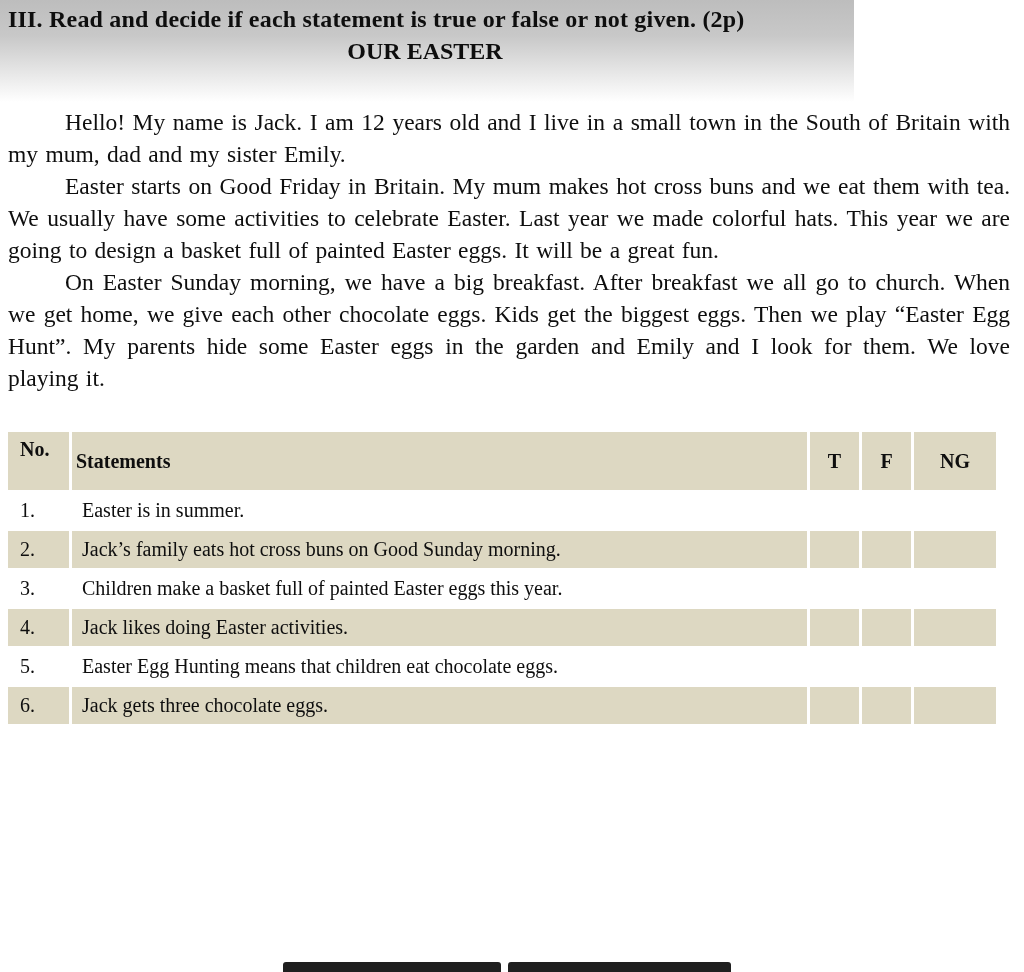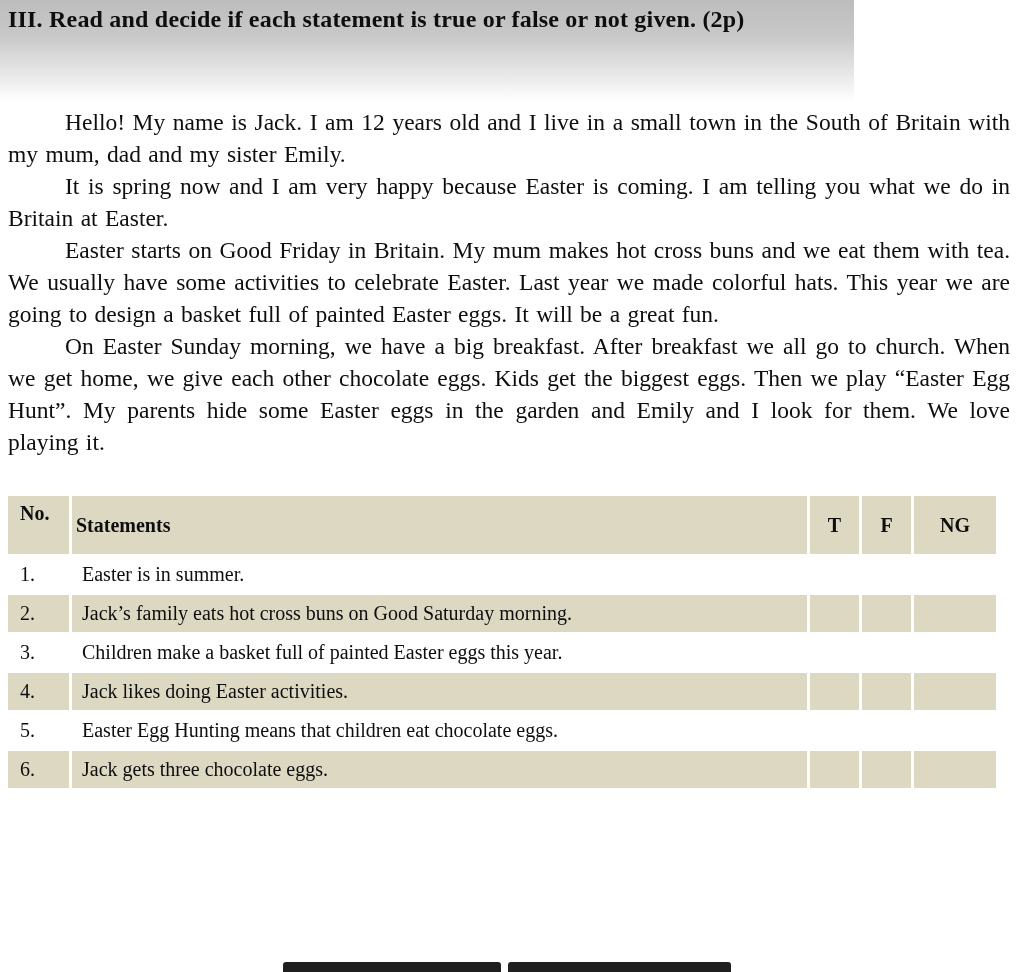--- a/index.html
+++ b/index.html
@@ -104,25 +104,25 @@
     border-radius: 3px 3px 0 0;
   }
   .bottom-bar .seg.left  { left: 283px; width: 218px; }
   .bottom-bar .seg.right { left: 508px; width: 223px; }
 </style>
 </head>
 <body>
 
 <div class="doc-header">
   <div class="instruction">III. Read and decide if each statement is true or false or not given. (2p)</div>
+  <div class="doc-title">OUR EASTER</div>
 </div>
 
 <div class="passage">
   <p class="para">Hello! My name is Jack. I am 12 years old and I live in a small town in the South of Britain with my mum, dad and my sister Emily.</p>
-  <p class="para">It is spring now and I am very happy because Easter is coming. I am telling you what we do in Britain at Easter.</p>
   <p class="para">Easter starts on Good Friday in Britain. My mum makes hot cross buns and we eat them with tea. We usually have some activities to celebrate Easter. Last year we made colorful hats. This year we are going to design a basket full of painted Easter eggs. It will be a great fun.</p>
   <p class="para">On Easter Sunday morning, we have a big breakfast. After breakfast we all go to church. When we get home, we give each other chocolate eggs. Kids get the biggest eggs. Then we play “Easter Egg Hunt”. My parents hide some Easter eggs in the garden and Emily and I look for them. We love playing it.</p>
 </div>
 
 <table class="tfng-table">
   <colgroup>
     <col class="col-no">
       <col class="col-st">
       <col class="col-t">
       <col class="col-f">
@@ -140,21 +140,21 @@
   <tbody>
     <tr>
       <td class="c-no">1.</td>
       <td class="c-st">Easter is in summer.</td>
       <td></td>
       <td></td>
       <td></td>
     </tr>
     <tr class="alt">
       <td class="c-no">2.</td>
-      <td class="c-st">Jack’s family eats hot cross buns on Good Saturday morning.</td>
+      <td class="c-st">Jack’s family eats hot cross buns on Good Sunday morning.</td>
       <td></td>
       <td></td>
       <td></td>
     </tr>
     <tr>
       <td class="c-no">3.</td>
       <td class="c-st">Children make a basket full of painted Easter eggs this year.</td>
       <td></td>
       <td></td>
       <td></td>

